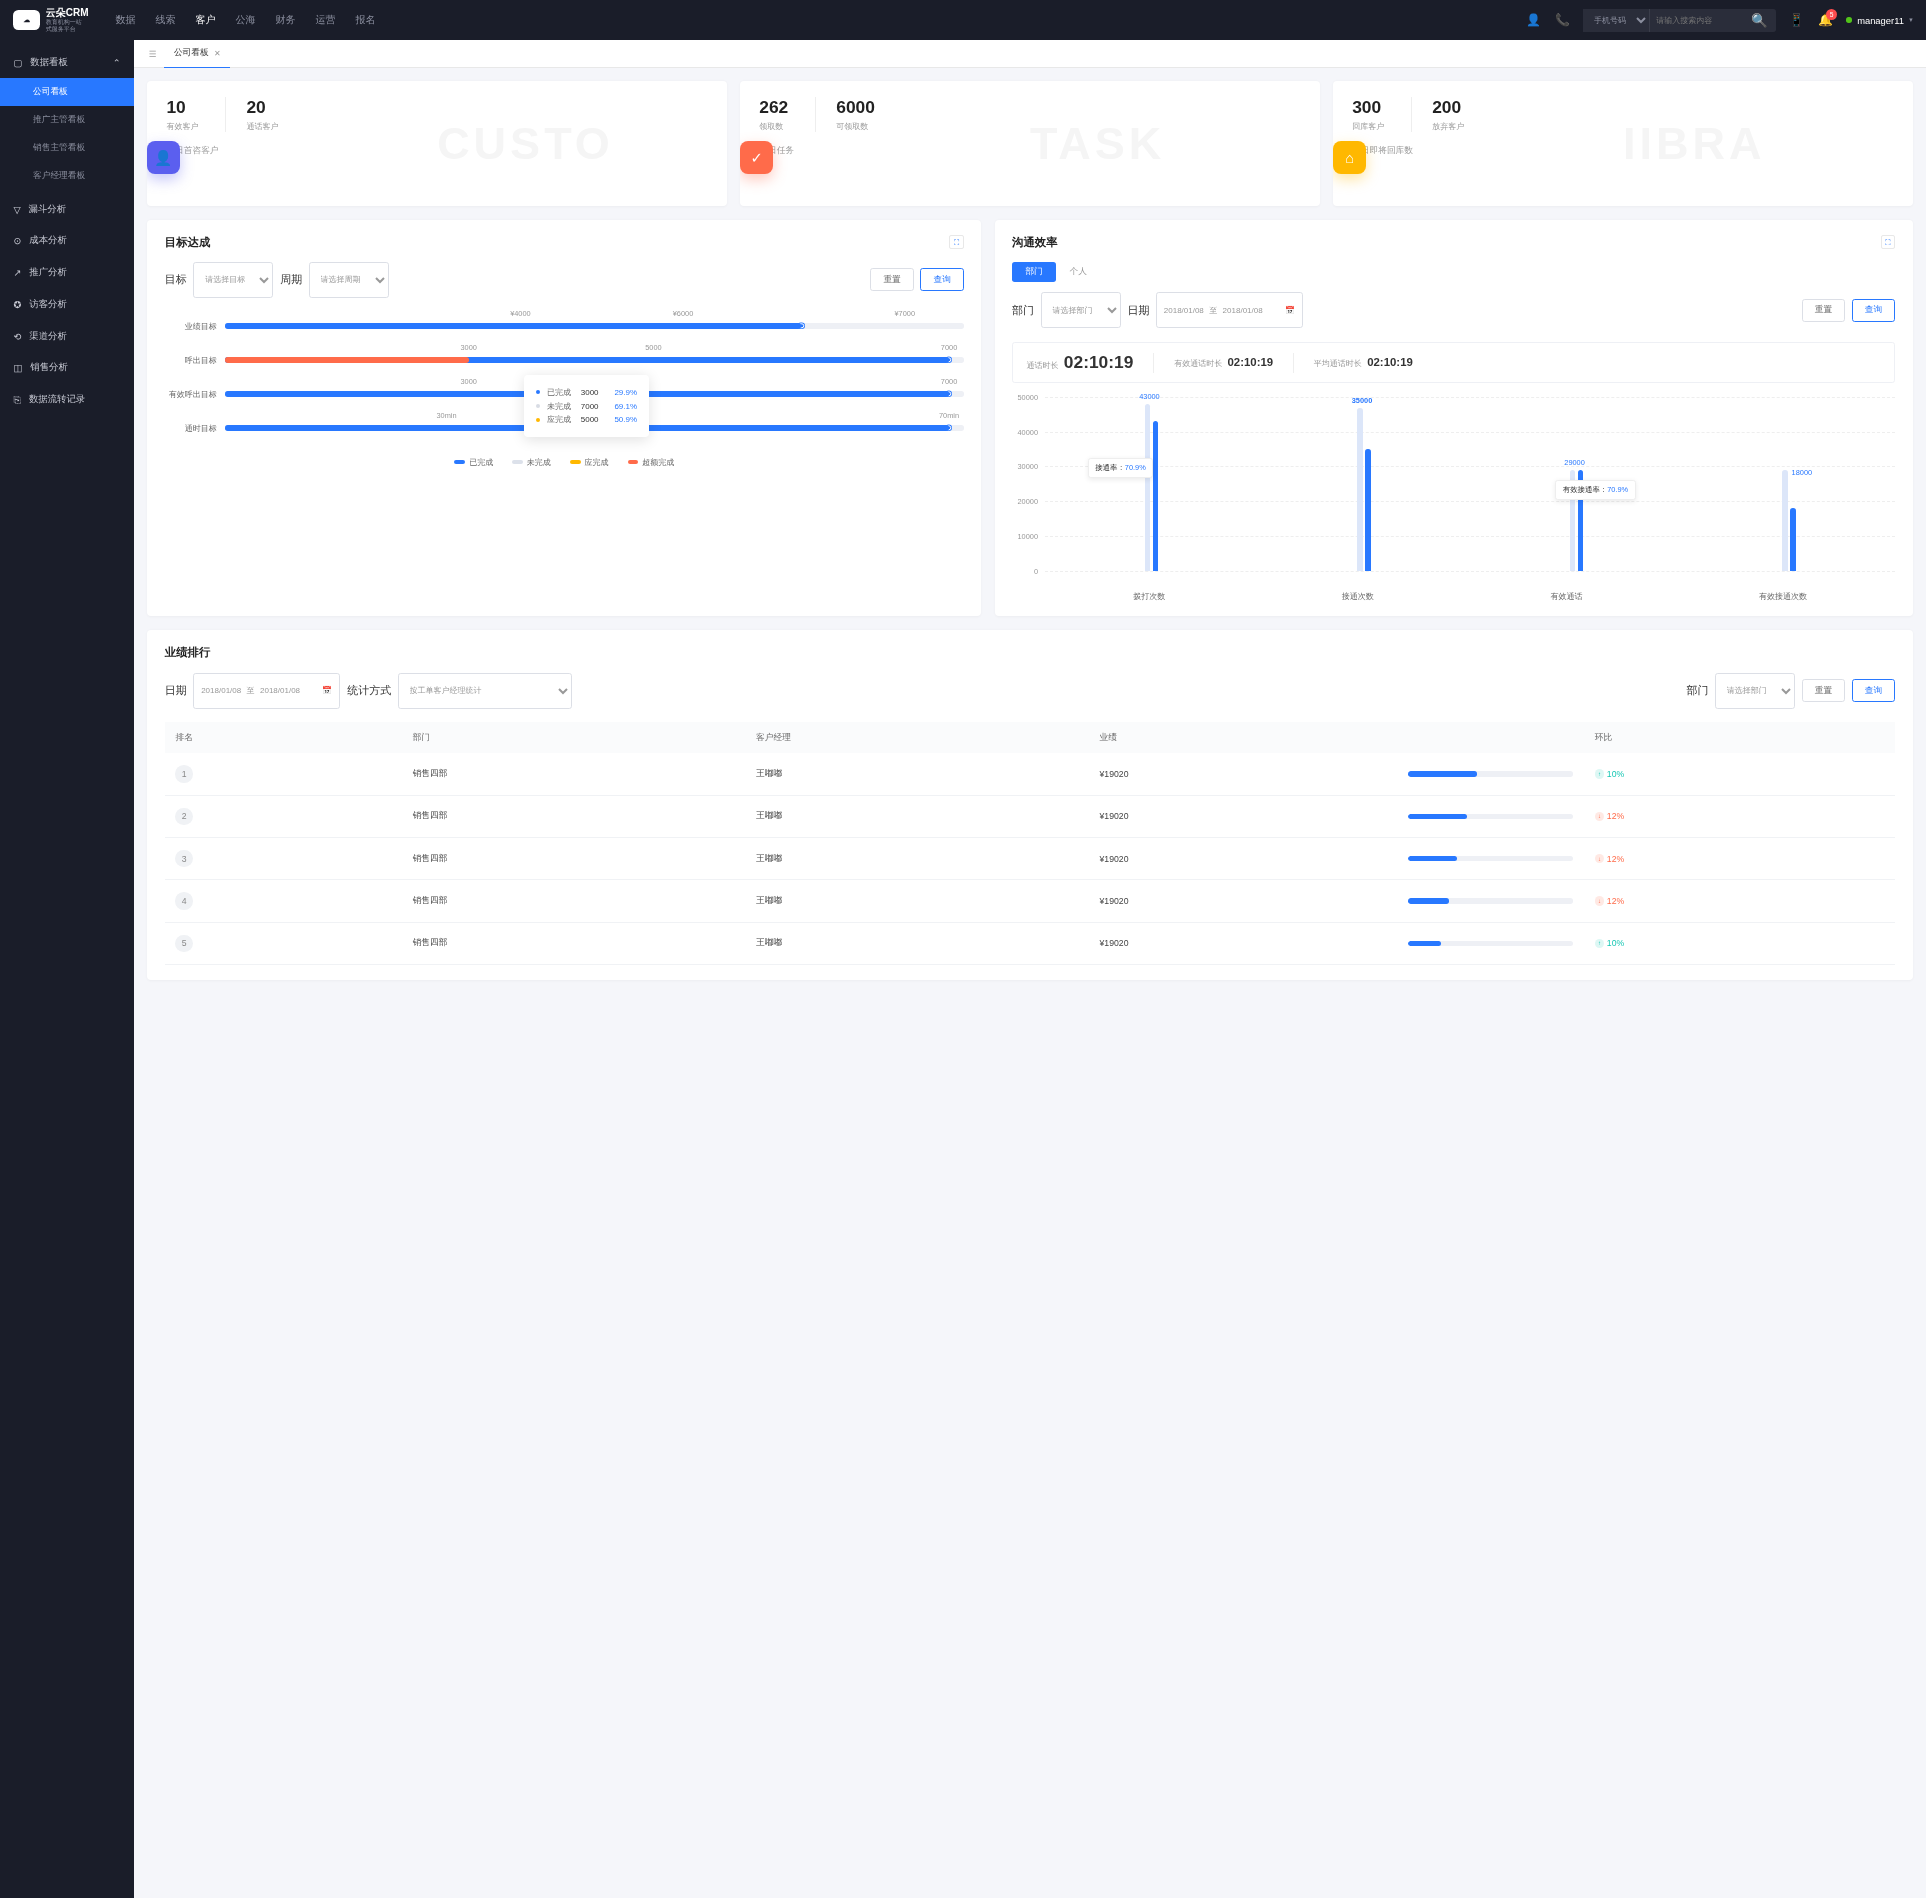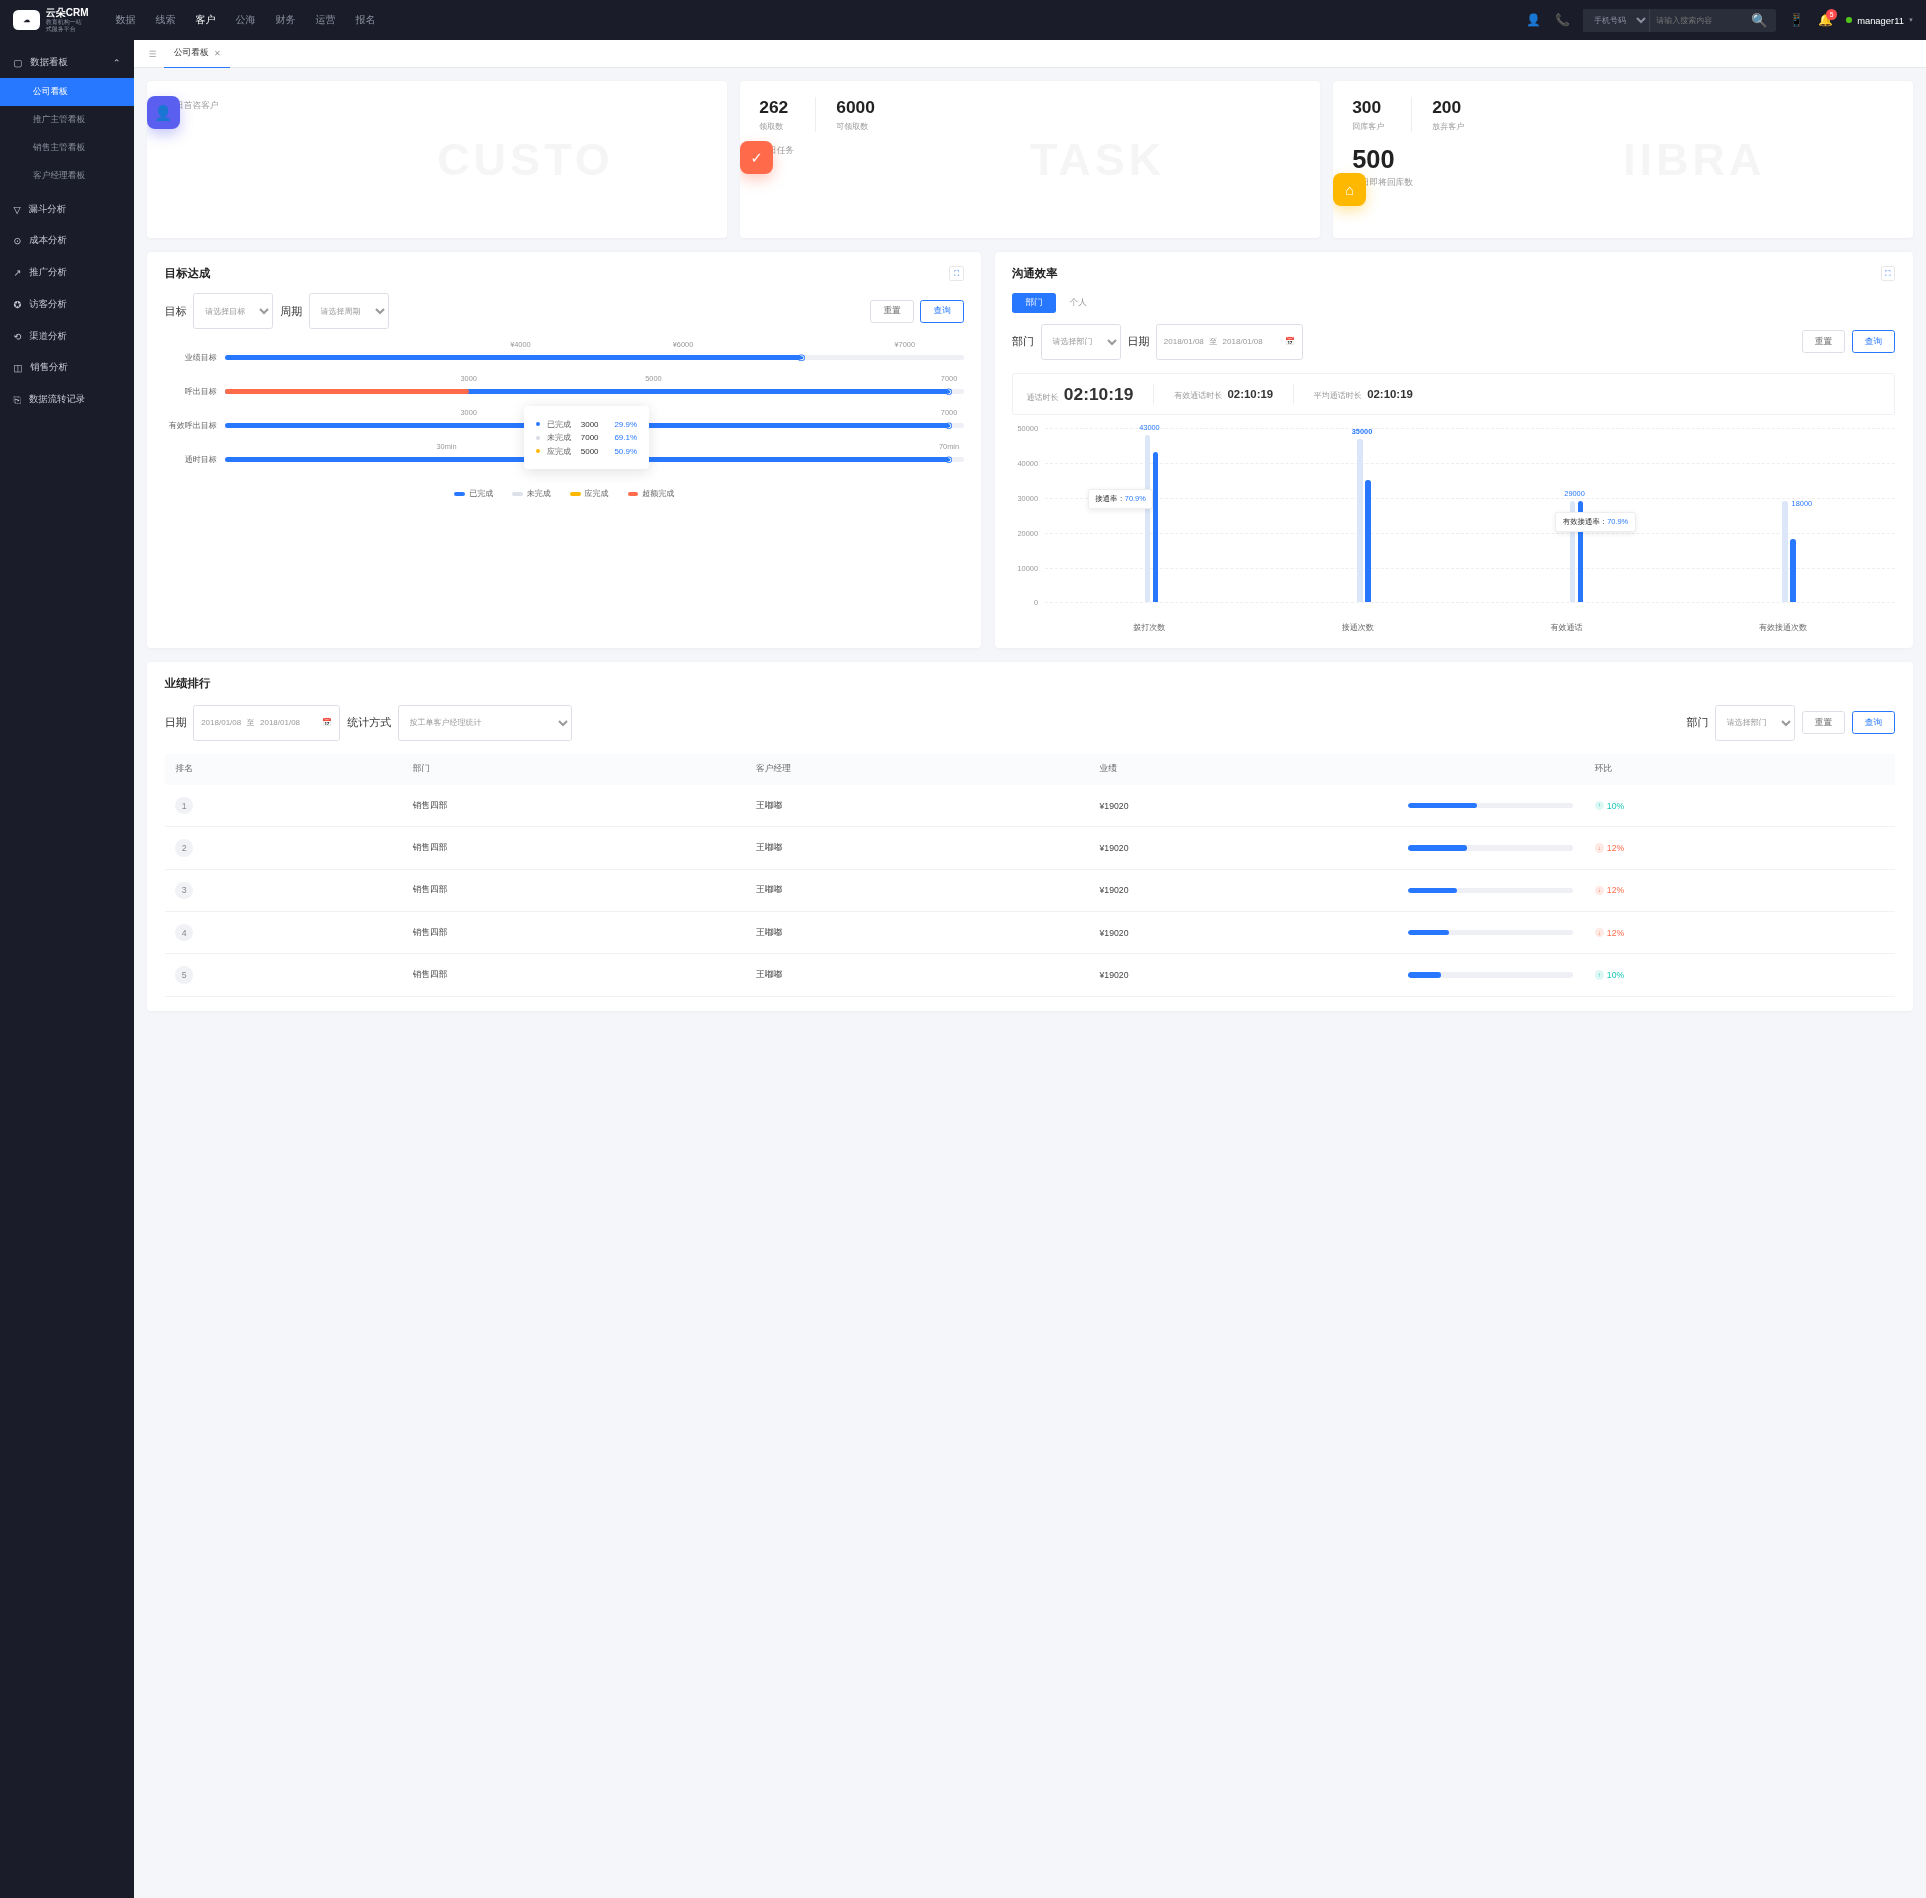--- a/index.html
+++ b/index.html
@@ -207,20 +207,30 @@
         <span>公司看板</span>
         <span class="tab-close">✕</span>
       </div>
     </div>
 
     <div class="content">
 
       <div class="stat-row" id="stat-row">
           <div class="stat-card">
             <div class="watermark">CUSTO</div>
+  <div class="stat-top">
+    <div class="stat-pair">
+                <div class="stat-num">10</div>
+                <div class="stat-label">有效客户</div>
+              </div>
+    <div class="stat-pair with-border">
+                <div class="stat-num">20</div>
+                <div class="stat-label">通话客户</div>
+              </div>
+  </div>
   <div class="stat-big-label">今日首咨客户</div>
   <div class="stat-icon ic-purple">👤</div>
           </div>
           <div class="stat-card">
             <div class="watermark">TASK</div>
   <div class="stat-top">
     <div class="stat-pair">
                 <div class="stat-num">262</div>
                 <div class="stat-label">领取数</div>
               </div>
@@ -237,21 +247,20 @@
   <div class="stat-top">
     <div class="stat-pair">
                 <div class="stat-num">300</div>
                 <div class="stat-label">回库客户</div>
               </div>
     <div class="stat-pair with-border">
                 <div class="stat-num">200</div>
                 <div class="stat-label">放弃客户</div>
               </div>
   </div>
-  <div class="stat-big">500</div>
   <div class="stat-big-label">今日即将回库数</div>
   <div class="stat-icon ic-yellow">⌂</div>
           </div>
         </div>
 
       <div class="panel-row">
 
         <div class="panel" style="flex:0.95;">
           <div class="panel-header">
             <div class="panel-title">目标达成</div>

